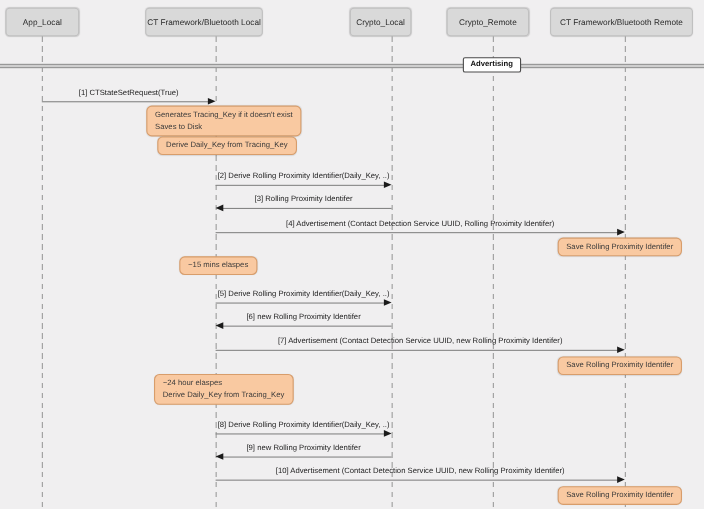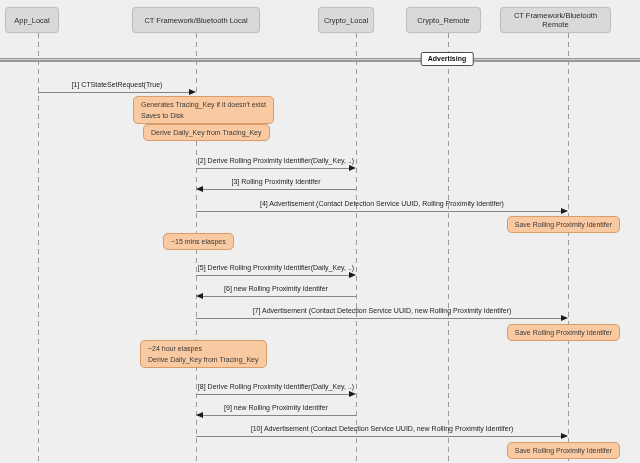--- a/index.html
+++ b/index.html
@@ -51,25 +51,25 @@
     font-size:7px;color:#3a3a3a;line-height:11px;padding:2px 7px;
     white-space:pre-line;box-shadow:0 0 1px rgba(0,0,0,0.1);
   }
   .note.nowrap{white-space:nowrap;}
 </style>
 </head>
 <body>
 
 <div id="stage">
 
-  <div class="actor" style="left:5px;width:54px;text-align:right;">App_Local</div>
-  <div class="actor" style="left:132px;width:128px;">CT Framework/Bluetooth Local</div>
+  <div class="actor" style="left:5px;width:67px;text-align:right;">App_Local</div>
+  <div class="actor" style="left:132px;width:107px;">CT Framework/Bluetooth Local</div>
   <div class="actor" style="left:318px;width:56px;">Crypto_Local</div>
   <div class="actor" style="left:406px;width:75px;">Crypto_Remote</div>
-  <div class="actor" style="left:500px;width:111px;">CT Framework/Bluetooth Remote</div>
+  <div class="actor" style="left:500px;width:130px;">CT Framework/Bluetooth Remote</div>
 
   <div class="lifeline" style="left:38px;"></div>
   <div class="lifeline" style="left:196px;"></div>
   <div class="lifeline" style="left:356px;"></div>
   <div class="lifeline" style="left:448px;"></div>
   <div class="lifeline" style="left:568px;"></div>
 
   <div class="divider"></div>
   <div class="divider-label">Advertising</div>
 

